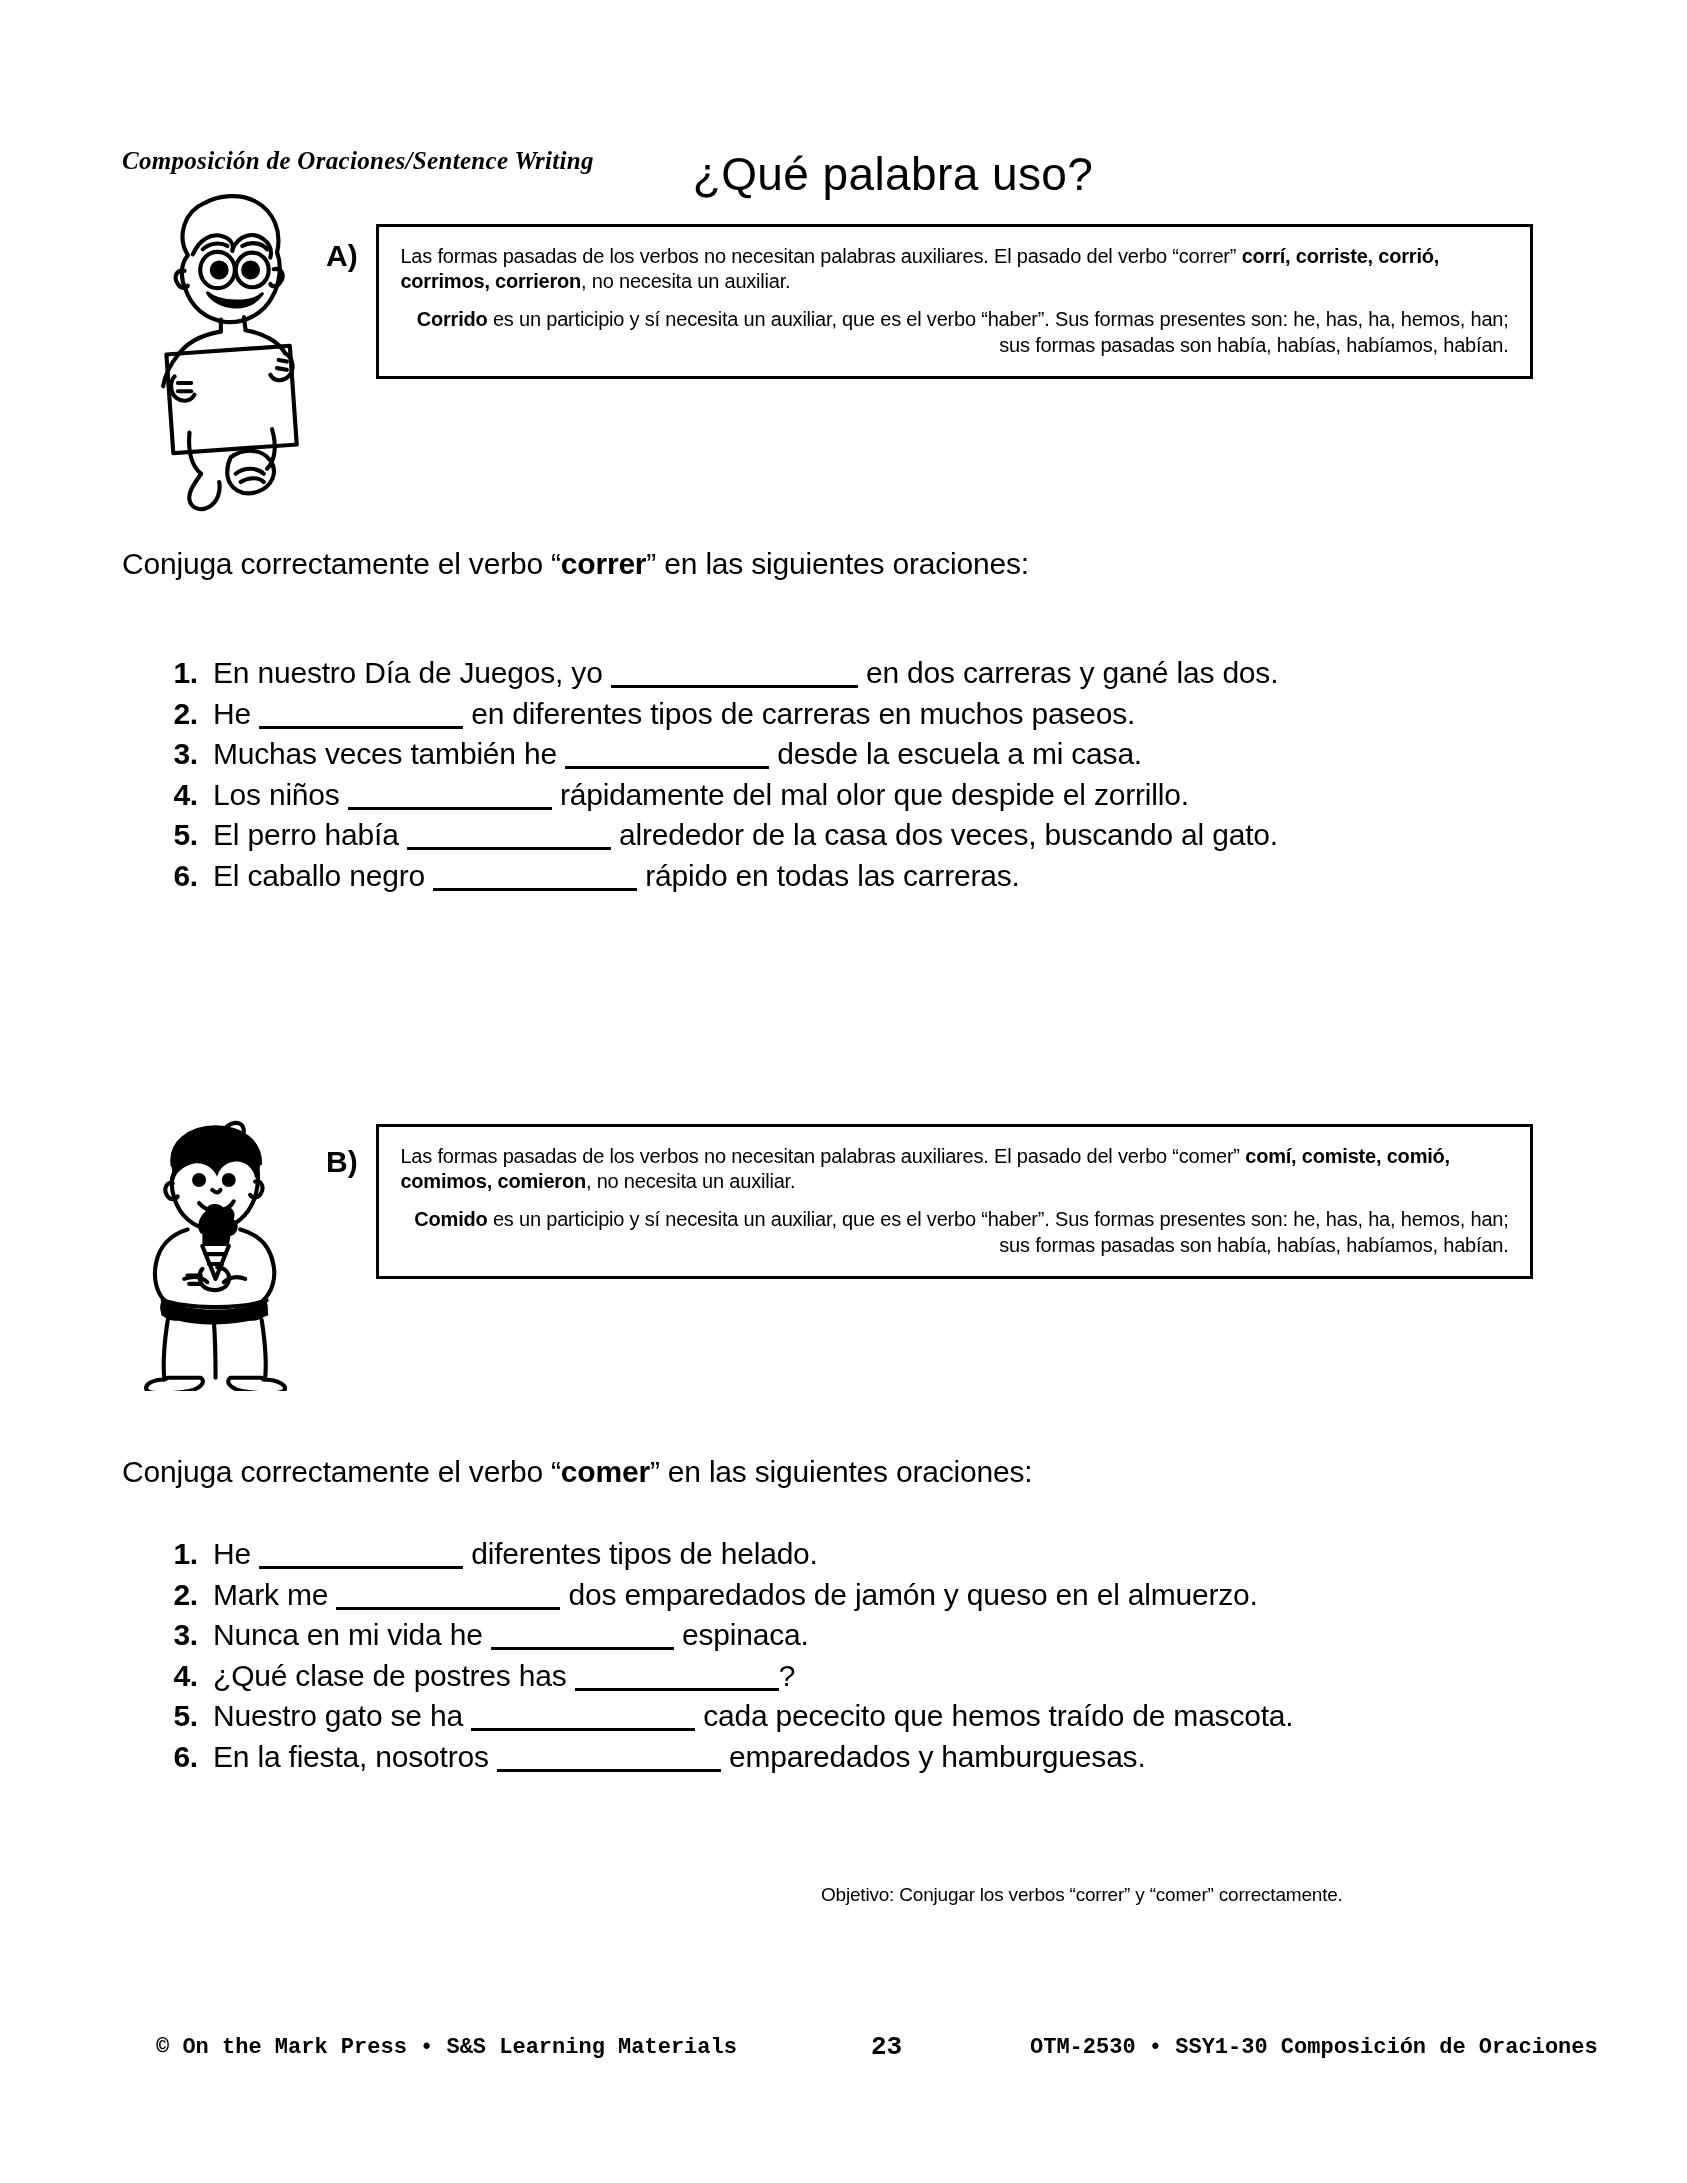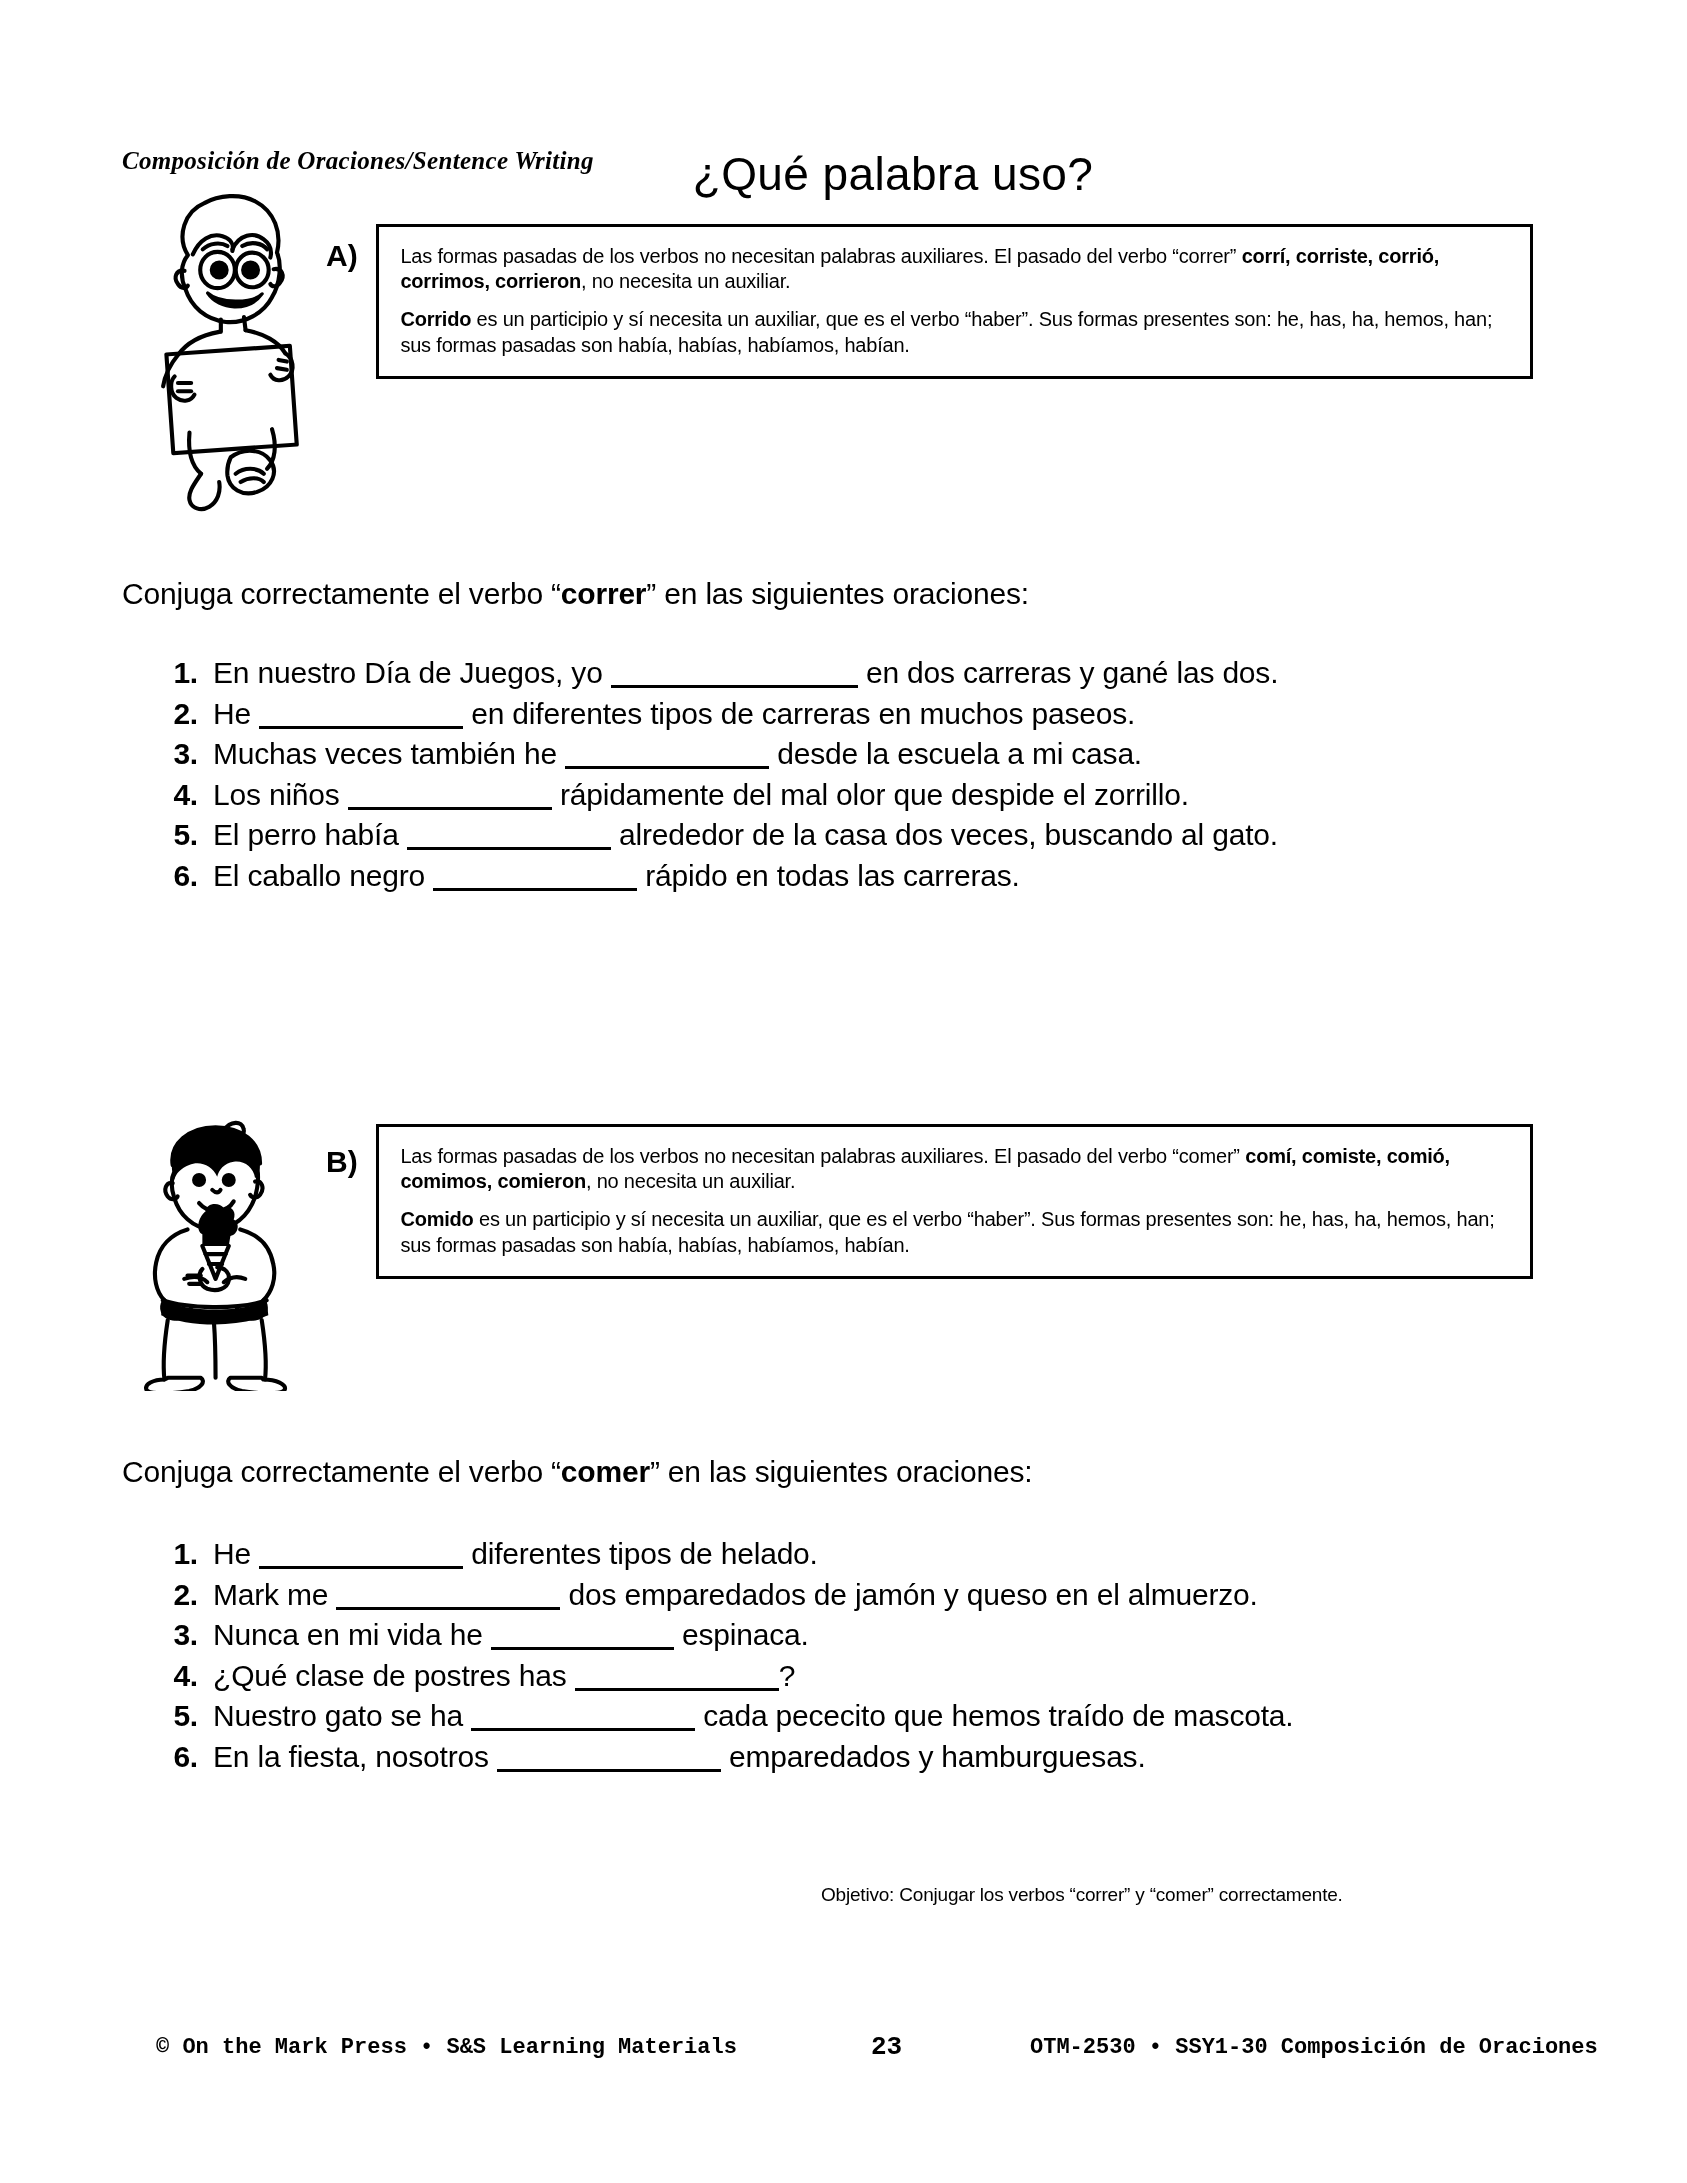--- a/index.html
+++ b/index.html
@@ -52,21 +52,21 @@
     border: 3.3px solid #000;
     box-sizing: border-box;
     padding: 16.5px 21.4px 18px 21.4px;
   }
   .info-box p {
     margin: 0 0 13px 0;
     font-size: 20px;
     line-height: 1.27;
     letter-spacing: -0.2px;
   }
-  .info-box p:last-child { margin-bottom: 0; }
+  .info-box p:last-child { margin-bottom: 0; text-align: right; }
   .info-box b { font-weight: bold; }
 
   .box-letter {
     position: absolute;
     font-size: 30px;
     font-weight: bold;
     font-family: "Liberation Sans", sans-serif;
   }
 
   
@@ -195,21 +195,21 @@
 
   <div class="info-box" style="left:376px; top:224px; width:1157px;">
     <p>
       <span>Las formas pasadas de los verbos no necesitan palabras auxiliares.  El pasado del verbo “correr” </span><b>corrí, corriste, corrió, corrimos, corrieron</b><span>, no necesita un auxiliar.</span>
     </p>
     <p>
       <b>Corrido</b><span> es un participio y sí necesita un auxiliar, que es el verbo “haber”.  Sus formas presentes son: he, has, ha, hemos, han; sus formas pasadas son había, habías, habíamos, habían.</span>
     </p>
   </div>
 
-  <div class="instruction" style="left:122px; top:577px;">
+  <div class="instruction" style="left:122px; top:547px;">
     <span>Conjuga correctamente el verbo “</span><b>correr</b><span>” en las siguientes oraciones:</span>
   </div>
 
   <div class="exercises" style="top:653px;" id="ex-a">
       <div class="ex-item">
         <span class="ex-num">1.</span>
         <span class="ex-text"><span>En nuestro Día de Juegos, yo </span><span class="blank" style="width: 247px;"></span><span> en dos carreras y gané las dos.</span></span>
       </div>
       <div class="ex-item">
         <span class="ex-num">2.</span>

